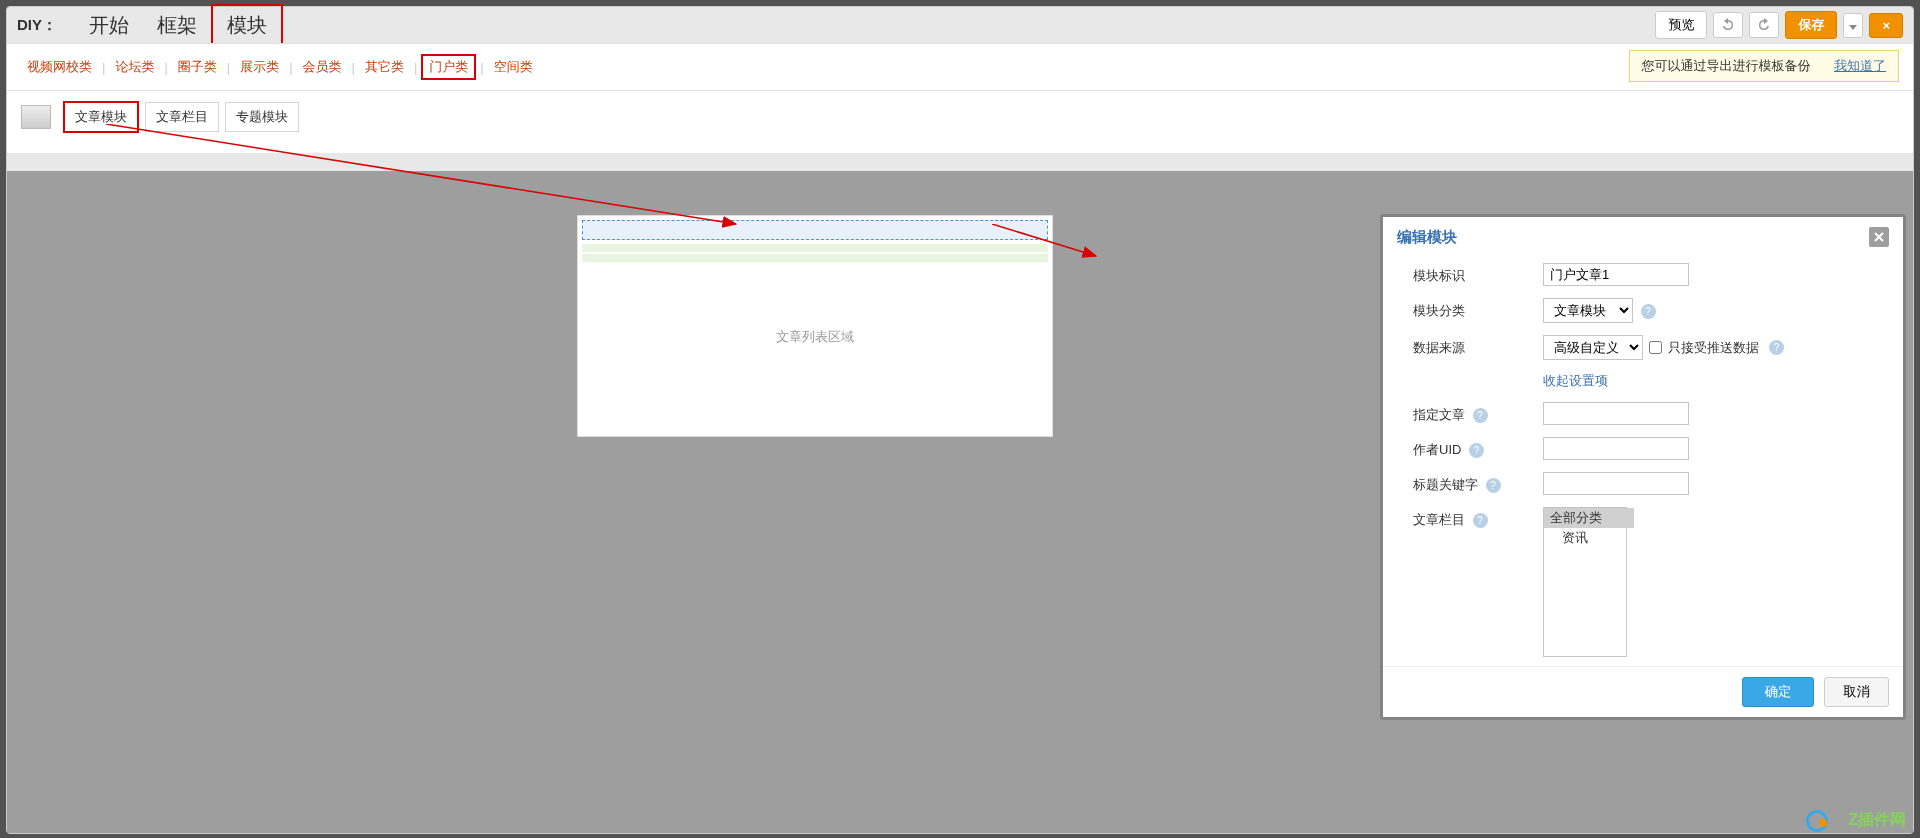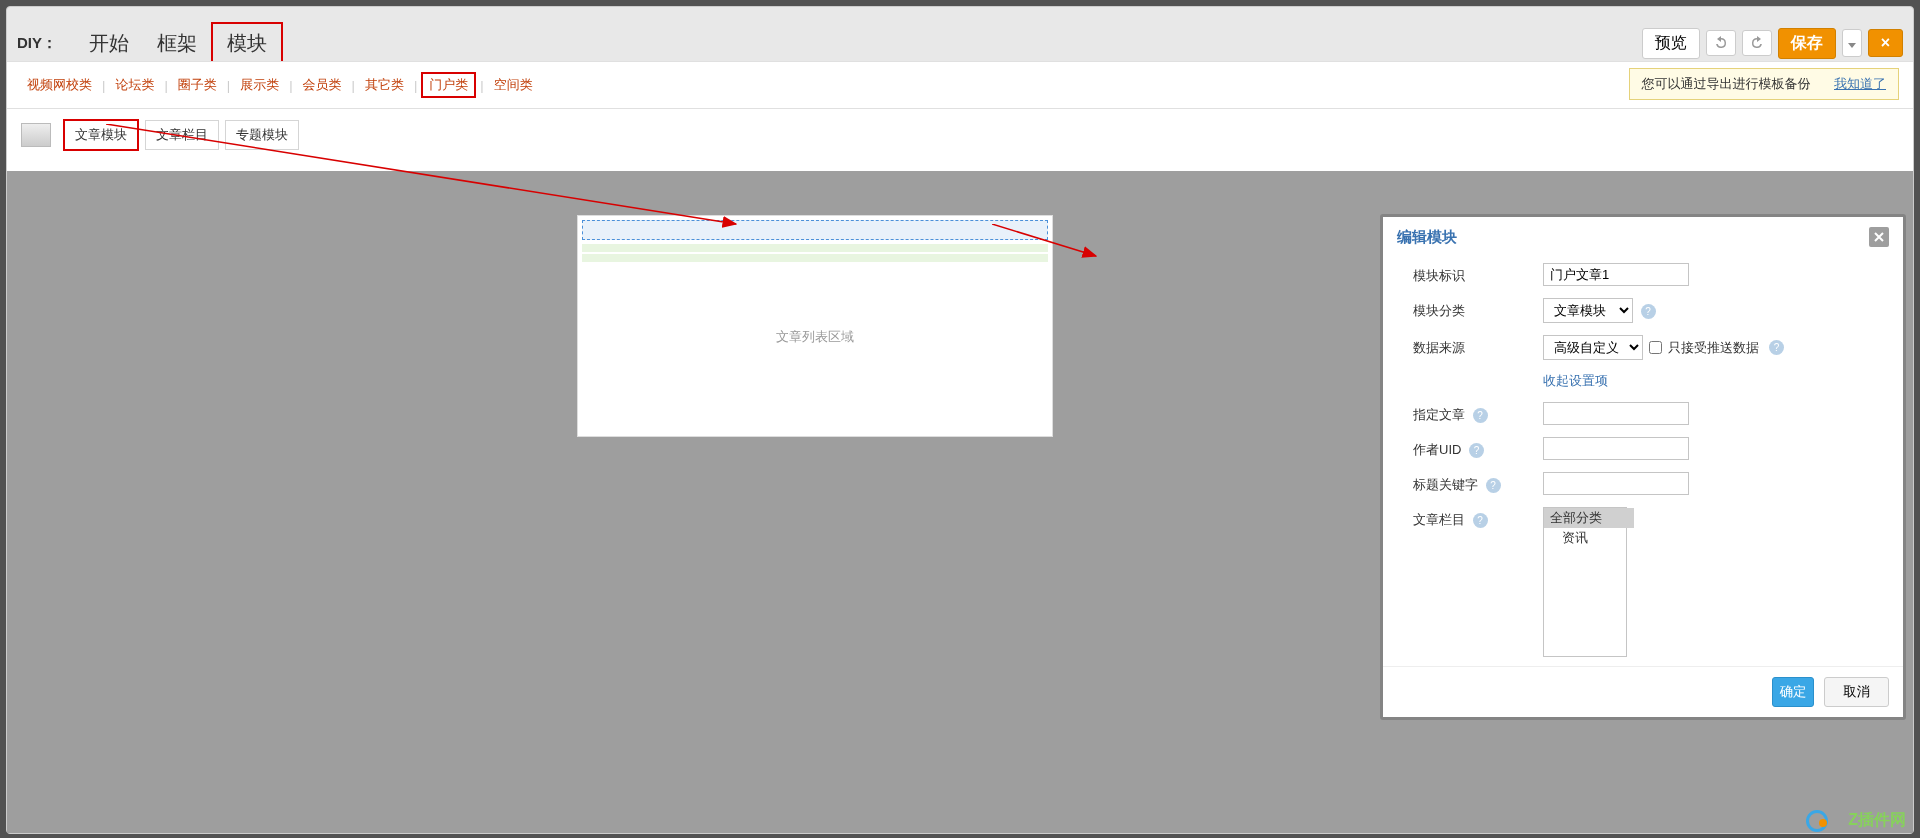--- a/index.html
+++ b/index.html
@@ -20,21 +20,20 @@
   margin: 6px;
   padding: 0;
   position: relative;
   height: calc(838px - 10px);
 }
 .toolbar-top {
   display: flex;
   align-items: center;
   padding: 18px 10px;
   height: 26px;
-  margin-top: 18px;
 }
 .diy-label { font-weight: bold; font-size: 15px; margin-right: 18px; }
 .tab-main {
   font-size: 20px;
   padding: 6px 14px;
   cursor: pointer;
 }
 .tab-main.highlighted {
   border: 2px solid #d80000;
   position: relative;
@@ -44,21 +43,21 @@
   display: flex;
   align-items: center;
   gap: 6px;
 }
 .btn {
   border: 1px solid #ccc;
   background: #fff;
   border-radius: 3px;
   padding: 4px 12px;
   cursor: pointer;
-  font-size: 16px;
+  font-size: 13px;
 }
 .btn-icon {
   padding: 4px 6px;
   width: 30px;
   height: 26px;
   display: flex;
   align-items: center;
   justify-content: center;
 }
 .btn-save {
@@ -243,21 +242,21 @@
   display: flex;
   justify-content: flex-end;
   gap: 10px;
   padding: 10px 14px;
   border-top: 1px solid #eee;
 }
 .btn-ok {
   background: #3aa7e6;
   color: #fff;
   border: 1px solid #2a90cc;
-  padding: 5px 7px;
+  padding: 5px 22px;
   border-radius: 3px;
   cursor: pointer;
 }
 .btn-cancel {
   background: #f5f5f5;
   border: 1px solid #ccc;
   padding: 5px 18px;
   border-radius: 3px;
   cursor: pointer;
 }

